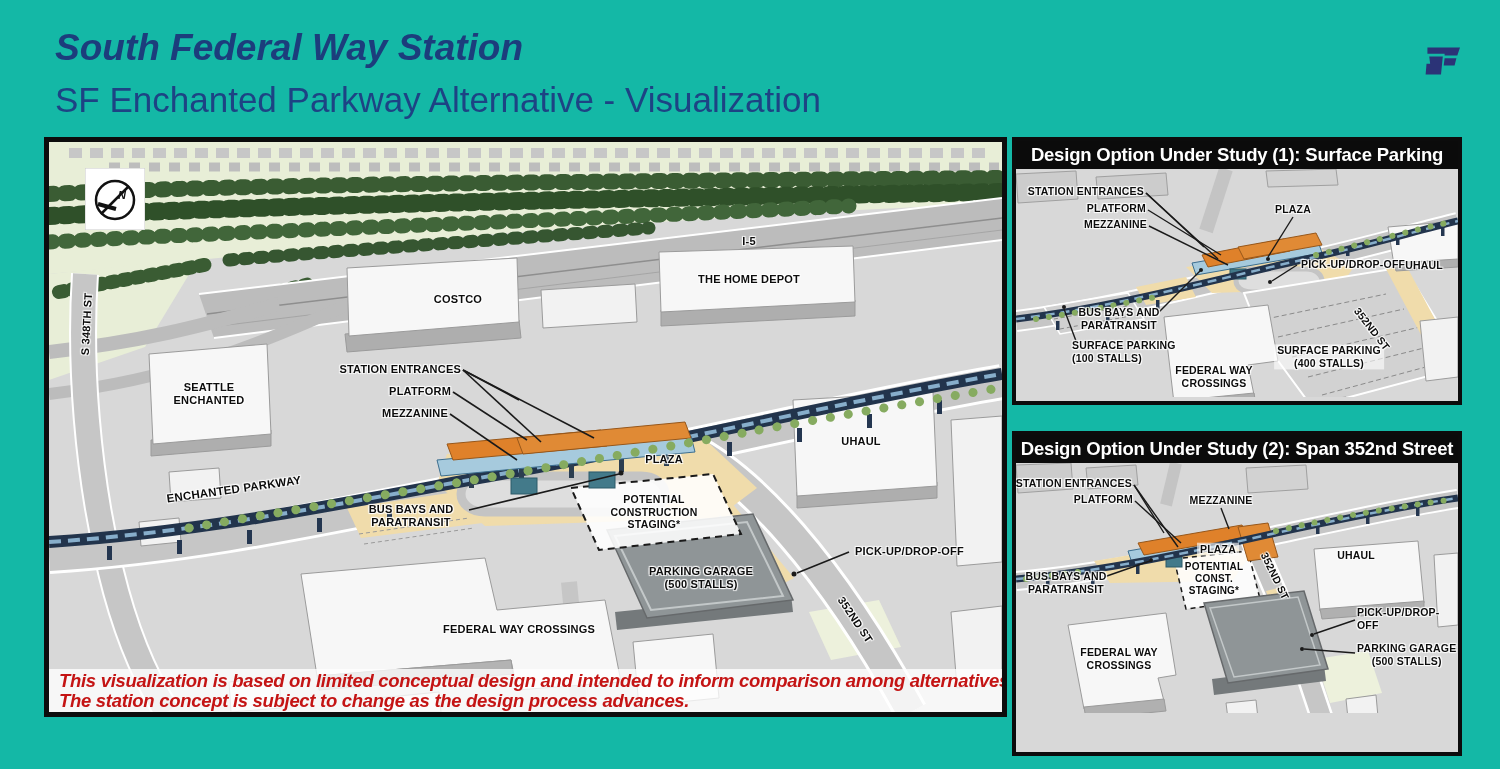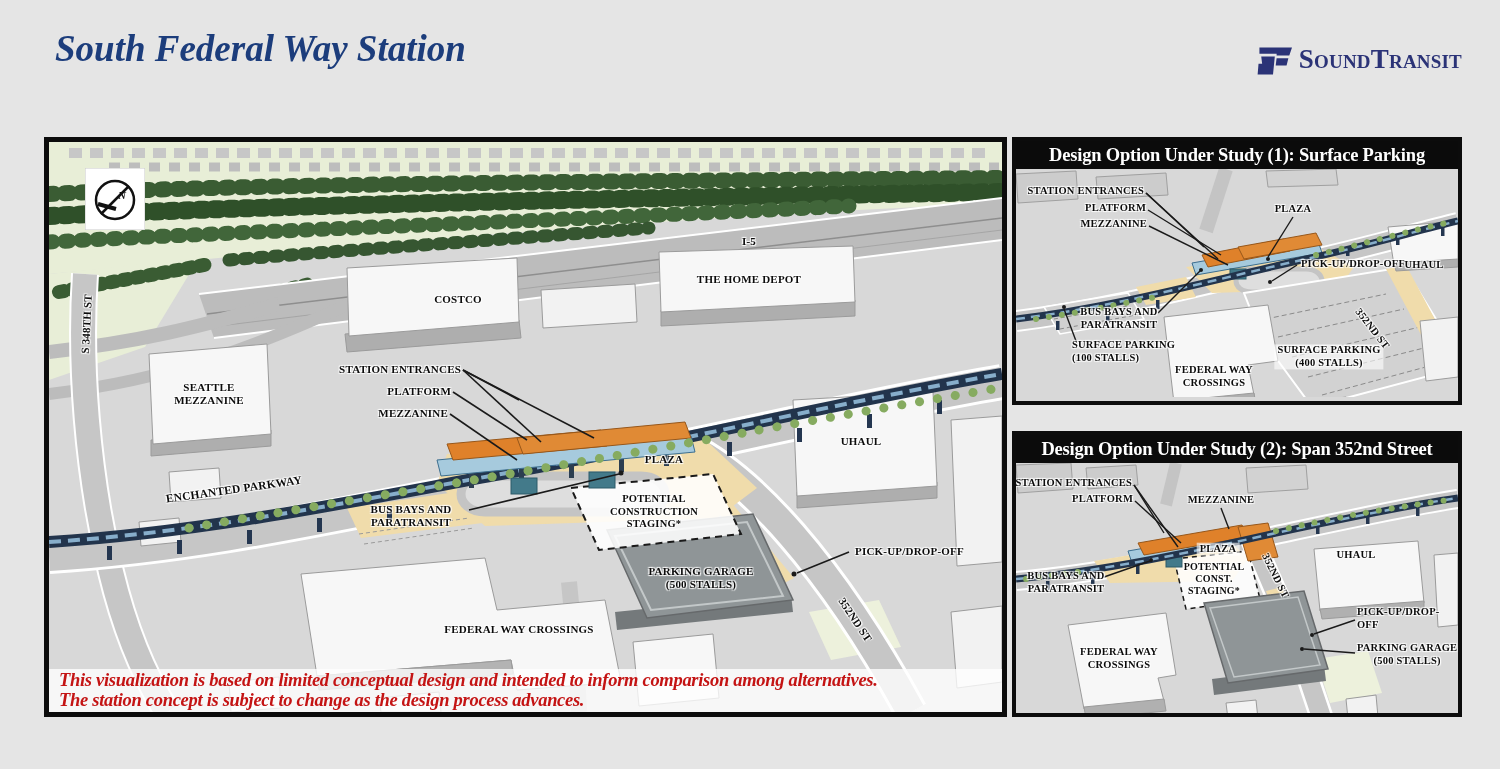--- a/index.html
+++ b/index.html
@@ -1,36 +1,36 @@
 <!DOCTYPE html>
 <html><head>
 <meta charset="utf-8">
 <style>
   html,body { margin:0; padding:0; background:#fff; }
-  .slide { position:relative; width:1500px; height:769px; background:#e5e5e5; overflow:hidden;
-           font-family:Liberation Serif, serif; }
+  .slide { position:relative; width:1500px; height:769px; background:#14b8a6; overflow:hidden;
+           font-family:Liberation Sans, sans-serif; }
 
   
   .title    { position:absolute; left:55px; top:27px; font-size:37px; font-weight:bold; font-style:italic; color:#1c3d7c; }
   .subtitle { position:absolute; left:55px; top:80px; font-size:35px; font-weight:400; color:#1d4384; }
   .logo { position:absolute; right:38px; top:42px; display:flex; align-items:flex-start; gap:5px; color:#2b3377; }
   .logo-mark { width:42px; height:38px; }
   .logo-text { font-weight:bold; letter-spacing:.2px; padding-top:4px; }
   .lt { display:inline-block; font-size:19px; line-height:26px; }
   .lt::first-letter { font-size:27px; }
 
   
   .map-main { position:absolute; left:44px; top:137px; width:963px; height:580px;
               border:5px solid #0c0c0c; box-sizing:border-box; background:#d8d8d8; }
   .map-inner { position:relative; width:953px; height:570px; overflow:hidden; }
   .scene { position:absolute; left:0; top:0; }
 
   .opt { position:absolute; left:1012px; width:450px; border:4px solid #0c0c0c; box-sizing:border-box; background:#d8d8d8; }
   #opt1 { top:137px; height:268px; }
-  #opt2 { top:431px; height:286px; }
+  #opt2 { top:431px; height:325px; }
   .opt-header { height:28px; background:#0b0b0b; color:#ffffff; font-weight:bold; font-size:18.5px;
                 display:flex; align-items:center; justify-content:center; letter-spacing:-.2px; }
   .opt-body { position:relative; width:442px; height:228px; overflow:hidden; }
   #opt2 .opt-body { height:250px; }
 
   
   .lbl { position:absolute; font-weight:bold; font-size:11px; color:#0c0c0c; line-height:1.2;
          white-space:pre-line; letter-spacing:.2px;
          text-shadow:-1px -1px 1px rgba(255,255,255,.95), 1px -1px 1px rgba(255,255,255,.95),
                      -1px 1px 1px rgba(255,255,255,.95), 1px 1px 1px rgba(255,255,255,.95); }
@@ -51,28 +51,28 @@
   .date { position:absolute; right:34px; top:22px; font-size:15px; font-weight:bold; color:#111;margin-top:28px; }
 
   .compass { position:absolute; left:36px; top:26px; }
 </style>
 </head>
 <body>
 
 <div class="slide">
 
   <div class="title">South Federal Way Station</div>
+  <div class="subtitle">SF Enchanted Parkway Alternative - Visualization</div>
 
   <div class="logo">
     <svg class="logo-mark" viewBox="0 0 46 42">
       <path fill="#2b3377" d="M8 6 L44 6 L41 15 L27 15 L27 13 L8 13 Z"></path>
       <path fill="#2b3377" d="M10 16 L25 16 L23 36 L6 36 L7 24 L11 24 Z"></path>
       <path fill="#2b3377" d="M27 18 L40 18 L38 26 L26 26 Z"></path>
     </svg>
-    <div class="logo-text"><span class="lt">SOUND</span><span class="lt">TRANSIT</span></div>
   </div>
 
   <div class="map-main">
     <div class="map-inner">
       <svg class="scene" width="953" height="570" viewBox="0 0 953 570">
         <rect x="0" y="0" width="953" height="570" fill="#d8d8d8"></rect>
 
         <g>
           <path d="M0,0 H953 V62 C700,70 400,95 180,115 L0,132 Z" fill="#e8eed7"></path>
           <polygon points="0,132 150,116 96,205 0,238" fill="#e8eed7"></polygon>
@@ -202,21 +202,21 @@
         <circle cx="30" cy="32" r="19" fill="none" stroke="#111" stroke-width="2.5"></circle>
         <line x1="16" y1="46" x2="44" y2="18" stroke="#111" stroke-width="2.5"></line>
         <line x1="13" y1="36" x2="31" y2="41" stroke="#111" stroke-width="4"></line>
         <text x="33" y="31" font-size="11" font-weight="bold" font-style="italic" fill="#111">N</text>
       </svg>
 
       <div class="lbl c" style="left:700px; top:100px;">I-5</div>
       <div class="lbl c" style="left:385px; top:158px;margin-left:24px;">COSTCO</div>
       <div class="lbl c" style="left:700px; top:138px;">THE HOME DEPOT</div>
       <div class="lbl c" style="left:160px; top:252px;">SEATTLE
-MEZZANINE</div>
+ENCHANTED</div>
       <div class="lbl c" style="left:38px; top:182px; transform:translate(-50%,-50%) rotate(-87deg);">S 348TH ST</div>
       <div class="lbl r" style="left:412px; top:228px;">STATION ENTRANCES</div>
       <div class="lbl r" style="left:402px; top:250px;">PLATFORM</div>
       <div class="lbl r" style="left:399px; top:272px;">MEZZANINE</div>
       <div class="lbl c" style="left:185px; top:348px; transform:translate(-50%,-50%) rotate(-8deg); font-size:11.5px;">ENCHANTED PARKWAY</div>
       <div class="lbl c" style="left:362px; top:374px;">BUS BAYS AND
 PARATRANSIT</div>
       <div class="lbl c" style="left:615px; top:318px;">PLAZA</div>
       <div class="lbl c sm" style="left:605px; top:370px;">POTENTIAL
 CONSTRUCTION

